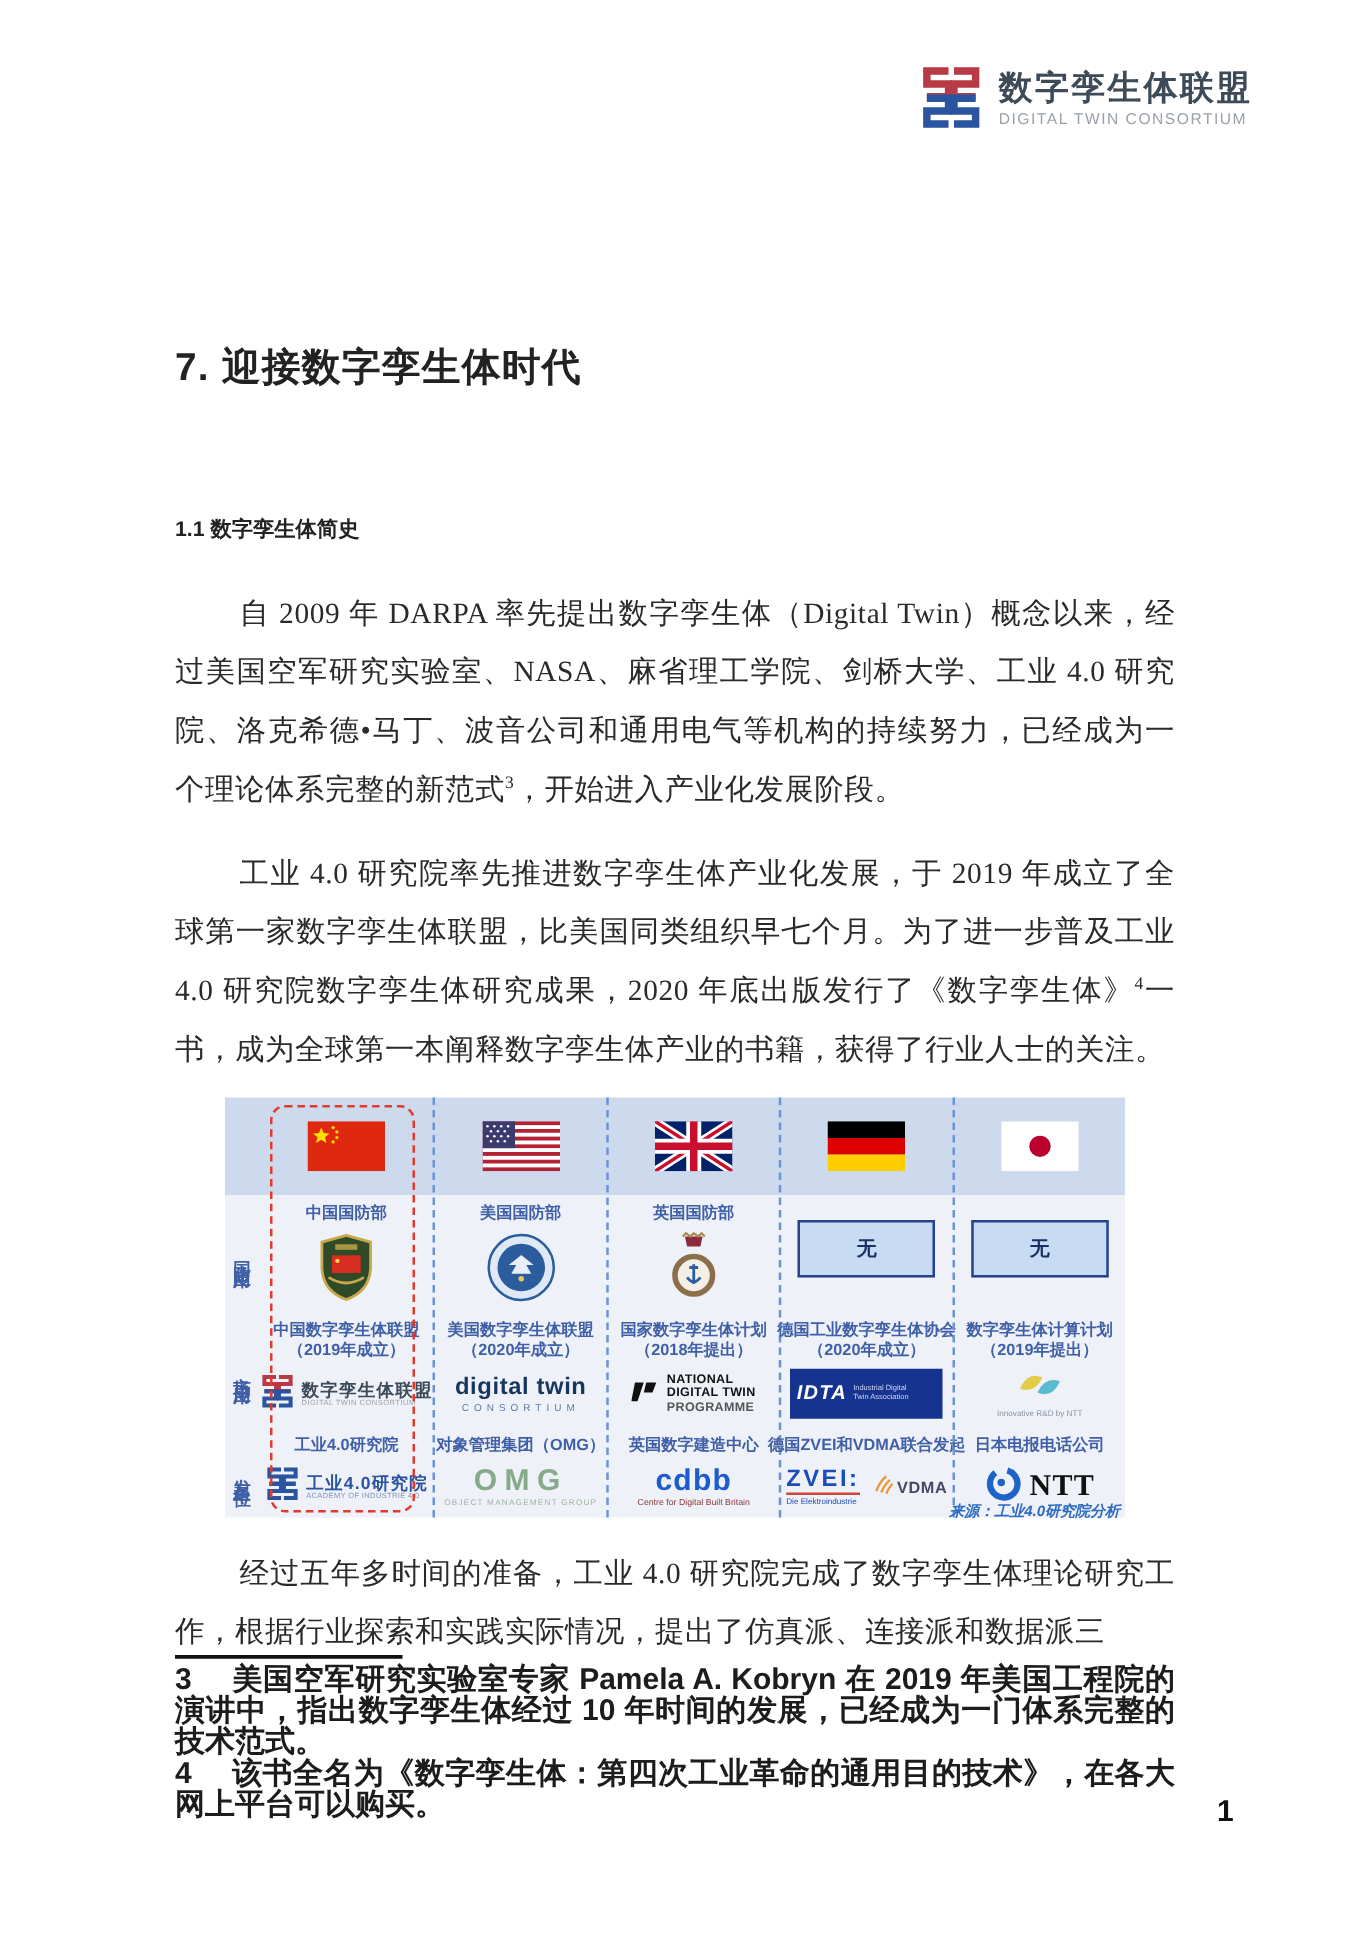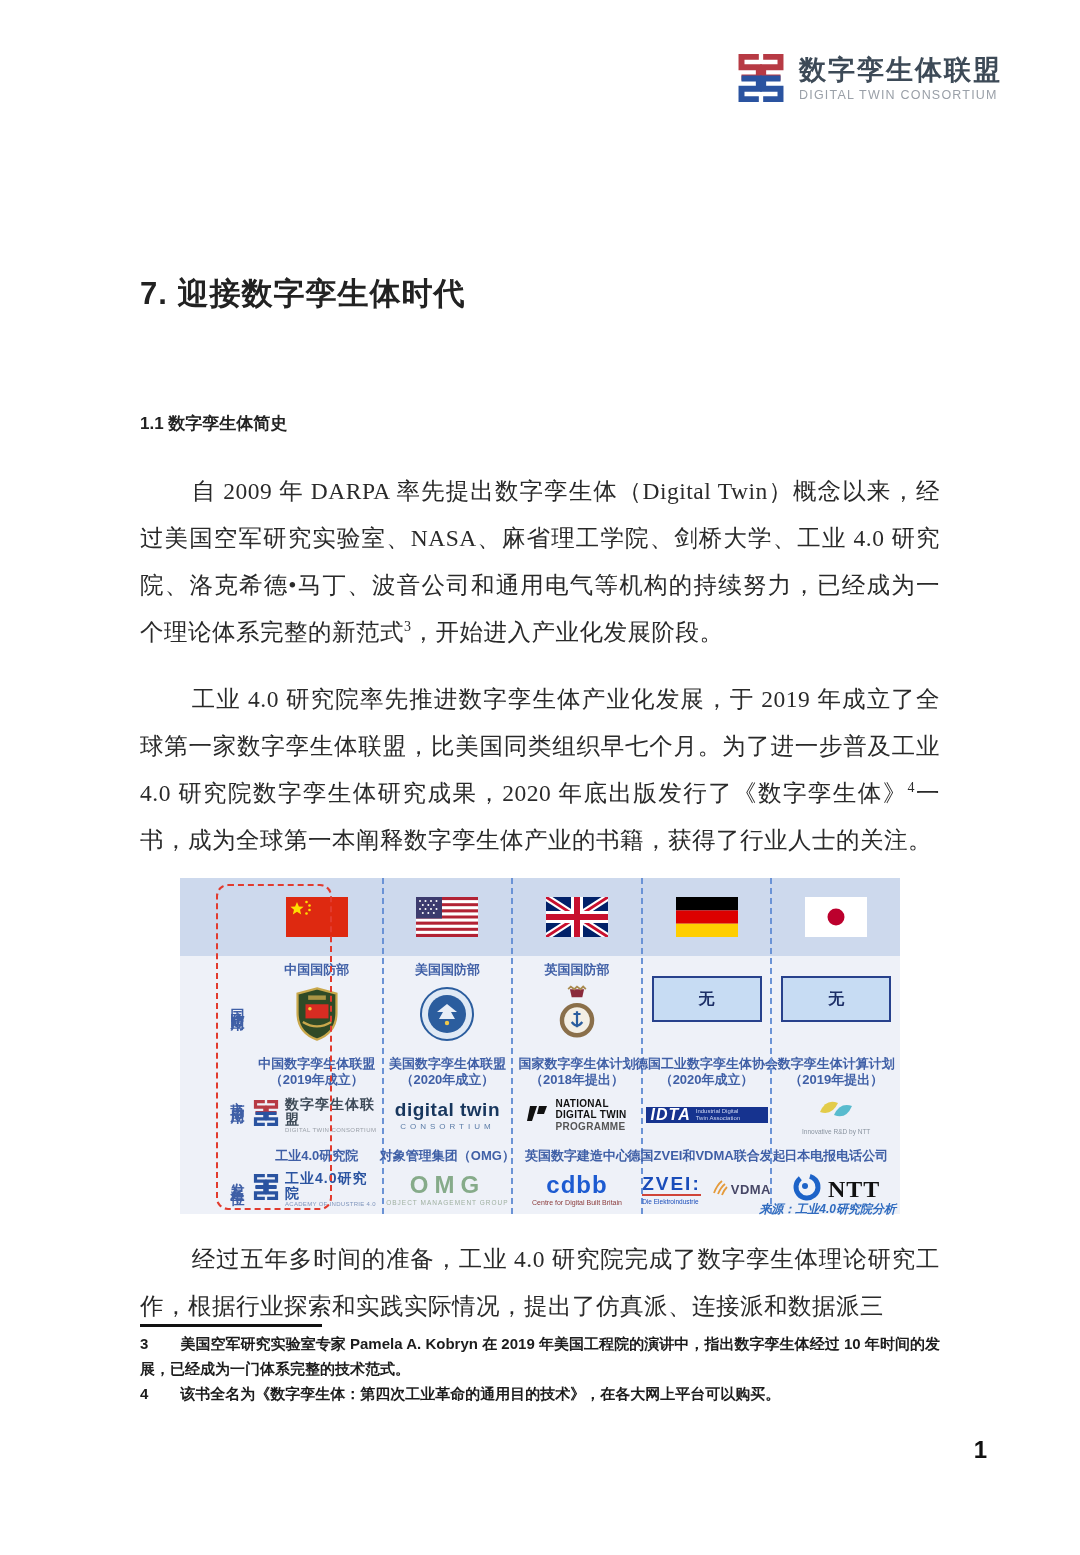--- a/index.html
+++ b/index.html
@@ -18,21 +18,21 @@
   h2.sec{margin:92px 0 0;font-family:"Liberation Sans","DejaVu Sans",sans-serif;font-size:17px;line-height:32px;font-weight:bold;color:#222;}
   p.body{margin:0;font-size:23.5px;line-height:47px;text-align:justify;text-indent:2.2em;letter-spacing:0.5px;}
   p.body.p1{margin-top:28px;}
   p.body.p2{margin-top:20px;}
   p.body.p3{margin-top:22px;}
   p.body sup{font-size:14px;line-height:0;vertical-align:super;}
   
   .figure{position:relative;margin:0 0 0 40px;width:720px;height:336px;
     background:linear-gradient(to bottom,#cdd9ed 0,#cdd9ed 78px,#eef1f8 78px,#eef1f8 100%);
     font-family:"Liberation Sans","DejaVu Sans",sans-serif;}
-  .fgrid{display:grid;grid-template-columns:28px repeat(5,1fr);height:336px;padding-left:44px;}
+  .fgrid{display:grid;grid-template-columns:28px repeat(5,1fr);height:336px;}
   .fcol{display:flex;flex-direction:column;min-width:0;}
   .fcol.sep{border-left:2px dashed #6b93d6;}
   .flagcell{height:78px;display:flex;align-items:center;justify-content:center;}
   .r1{height:94px;display:flex;flex-direction:column;align-items:center;}
   .r2{height:92px;display:flex;flex-direction:column;align-items:center;}
   .r3{height:72px;display:flex;flex-direction:column;align-items:center;}
   .orgname{font-size:13px;font-weight:bold;color:#3f5fa6;line-height:16px;margin-top:6px;white-space:nowrap;}
   .orgyear{font-size:13px;font-weight:bold;color:#3f5fa6;line-height:16px;white-space:nowrap;}
   .logo-zone{flex:1;display:flex;align-items:center;justify-content:center;width:100%;}
   .nonebox{margin-top:20px;width:106px;height:42px;background:#c7dcf3;border:2px solid #27418c;
@@ -51,40 +51,40 @@
   .dtc-lockup{display:flex;align-items:center;gap:5px;}
   .dtc-cn{font-size:14px;font-weight:bold;color:#3d4a57;line-height:15px;letter-spacing:1px;}
   .dtc-en{font-size:6px;color:#9aa0a8;letter-spacing:0.4px;}
   .i40-cn{font-size:14px;font-weight:bold;color:#2a53a0;line-height:15px;letter-spacing:1px;}
   .i40-en{font-size:6px;color:#7e94bb;letter-spacing:0.3px;}
   .dtcus-1{font-size:19px;font-weight:bold;color:#17365d;line-height:20px;letter-spacing:0.5px;}
   .dtcus-2{font-size:8px;color:#5a7ba6;letter-spacing:4px;margin-top:2px;text-align:center;}
   .ndtp{display:flex;align-items:center;gap:6px;}
   .ndtp-txt{font-size:10px;font-weight:bold;color:#111;line-height:11.5px;letter-spacing:0.3px;}
   .ndtp-txt .dim{color:#555;}
-  .idta{display:flex;align-items:center;background:#16338f;width:122px;height:16px;padding:0 5px;box-sizing:border-box;gap:5px;}
+  .idta{display:flex;align-items:center;background:#16338f;width:122px;height:40px;padding:0 5px;box-sizing:border-box;gap:5px;}
   .idta-main{color:#fff;font-size:16px;font-weight:bold;letter-spacing:1px;font-style:italic;}
   .idta-sub{color:#cdd6f0;font-size:6px;line-height:7px;width:52px;}
   .nttrd{display:flex;flex-direction:column;align-items:center;}
   .nttrd-sub{font-size:6.5px;color:#8a94a0;margin-top:2px;}
   .omg-main{font-size:24px;font-weight:bold;color:#86ab8a;letter-spacing:6px;line-height:24px;}
   .omg-sub{font-size:6.5px;color:#9fb0a0;letter-spacing:1px;margin-top:2px;text-align:center;}
   .cdbb-main{font-size:24px;font-weight:bold;color:#1d5bd1;line-height:26px;letter-spacing:1px;}
   .cdbb-sub{font-size:7px;color:#8a3a3a;margin-top:1px;text-align:center;}
   .zv-wrap{display:flex;align-items:center;gap:10px;}
   .zvei-main{font-size:19px;font-weight:bold;color:#1a4dba;letter-spacing:2px;line-height:19px;border-bottom:2px solid #d04438;padding-bottom:1px;}
   .zvei-sub{font-size:6.5px;color:#1a4dba;margin-top:2px;}
   .vdma-wrap{display:flex;align-items:center;gap:2px;}
   .vdma-main{font-size:13px;font-weight:bold;color:#474766;letter-spacing:0.5px;}
   .ntt-wrap{display:flex;align-items:center;gap:6px;}
   .ntt-main{font-family:"Liberation Serif","DejaVu Serif",serif;font-size:24px;font-weight:bold;color:#111;letter-spacing:1px;}
   .cstack{display:flex;flex-direction:column;align-items:center;}
   
   .fnrule{margin-top:-6px;width:182px;border-top:3px solid #111;}
-  .footnotes{margin-top:4px;font-family:"Liberation Sans","DejaVu Sans",sans-serif;font-size:15px;line-height:25px;font-weight:bold;color:#1c1c1c;text-align:justify;}
+  .footnotes{margin-top:4px;font-family:"Liberation Sans","DejaVu Sans",sans-serif;font-size:24px;line-height:25px;font-weight:bold;color:#1c1c1c;text-align:justify;}
   .footnotes p{margin:0;}
   .fn-num{margin-right:32px;}
   .pageno{position:absolute;top:1436px;right:93px;font-family:"Liberation Sans","DejaVu Sans",sans-serif;font-size:24px;font-weight:bold;color:#111;}
 </style>
 </head>
 <body>
 
 <div class="page">
 
   <svg width="0" height="0" style="position:absolute">

